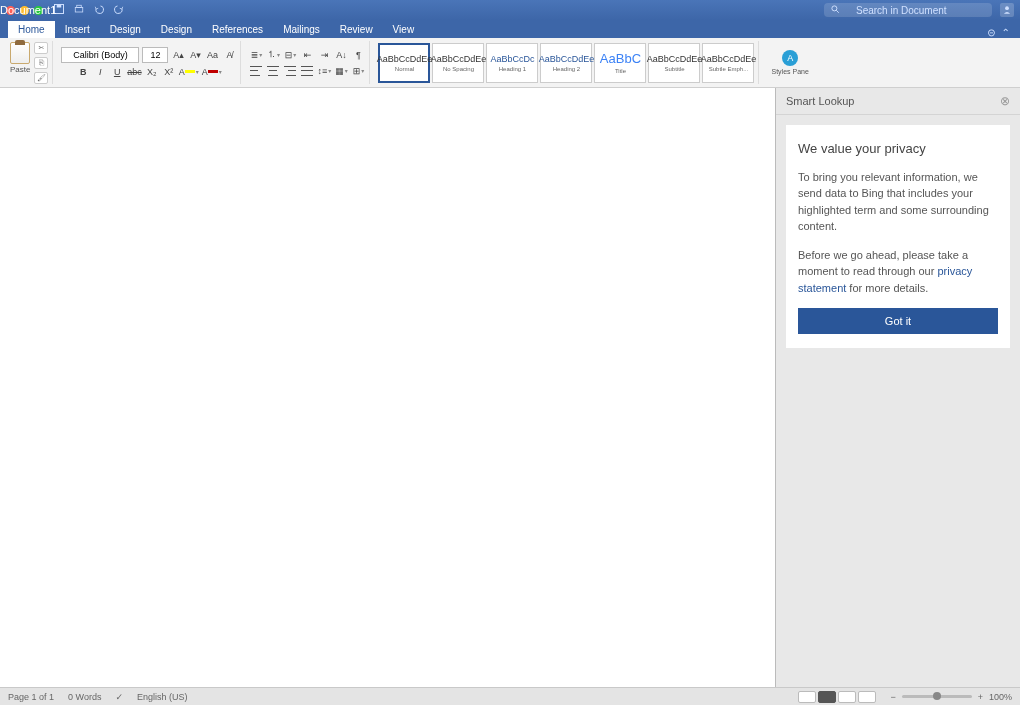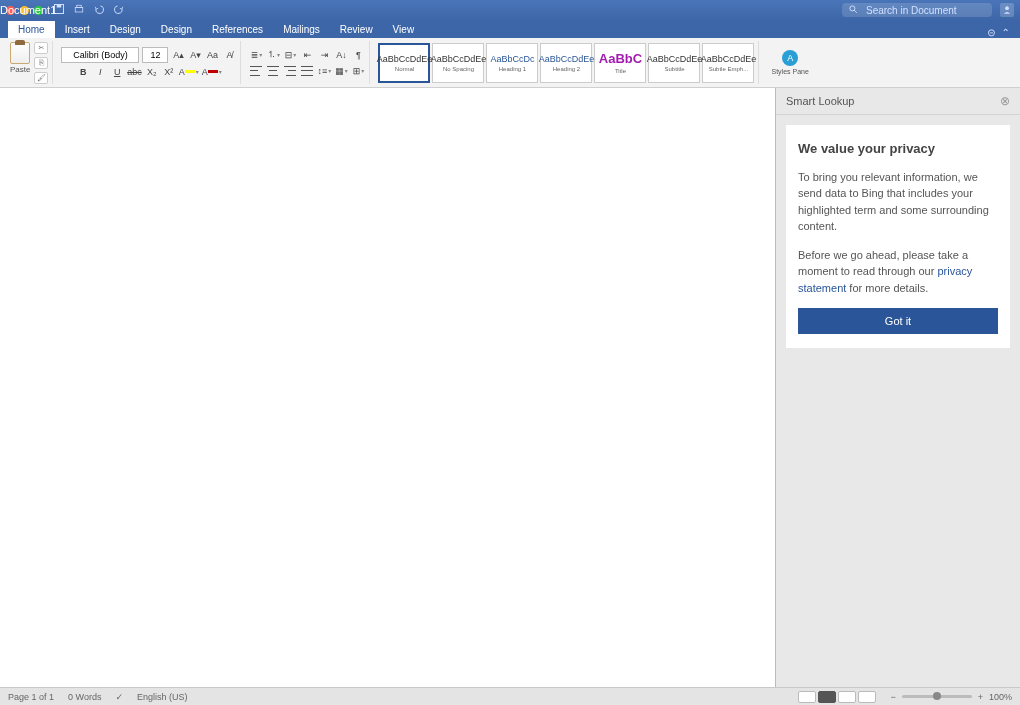--- a/index.html
+++ b/index.html
@@ -5,21 +5,21 @@
 * { margin: 0; padding: 0; box-sizing: border-box; font-family: -apple-system, "Helvetica Neue", Arial, sans-serif; }
 html, body { width: 1020px; height: 705px; overflow: hidden; background: #eaeaea; }
 .titlebar { height: 20px; background: linear-gradient(#4a75b8, #3d66a8); display: flex; align-items: center; padding: 0 6px; color: #fff; font-size: 11px; }
 .traffic { display: flex; gap: 5px; align-items: center; margin-right: 10px; }
 .traffic span { width: 9px; height: 9px; border-radius: 50%; display: inline-block; }
 .traffic .r { background:#ff5f56; } .traffic .y { background:#ffbd2e; } .traffic .g { background:#27c93f; }
 .qat { display: flex; gap: 8px; align-items: center; color:#cfe0ff; }
 .qat svg { width:12px; height:12px; }
 .doc-title { position:absolute; left:0; right:0; text-align:left; font-size:11px; color:#fff; pointer-events:none; }
 .search-area { margin-left:auto; display:flex; align-items:center; gap:8px; }
-.search-box { background: rgba(255,255,255,0.15); border-radius:4px; padding:1px 6px; display:flex; align-items:center; gap:8px; font-size:10px; color:#cfe0ff; width:150px; }
+.search-box { background: rgba(255,255,255,0.15); border-radius:4px; padding:1px 6px; display:flex; align-items:center; gap:16px; font-size:10px; color:#cfe0ff; width:168px; }
 .search-box input { background:transparent; border:none; outline:none; color:#cfe0ff; font-size:10px; width:120px; }
 .search-box input::placeholder { color:#cfe0ff; }
 .user-ic { width:14px; height:14px; background:#fff3; border-radius:2px; display:flex; align-items:center; justify-content:center; }
 
 .tabbar { height: 18px; background: #3d66a8; display:flex; align-items:flex-end; padding-left:8px; color:#fff; font-size:10px; }
 .tab { padding: 3px 10px; cursor:pointer; }
 .tab.active { background:#fff; color:#2a5699; }
 .tabspacer { flex:1; }
 .tabtools { display:flex; align-items:center; gap:6px; padding-right:10px; color:#cfe0ff; }
 
@@ -43,31 +43,31 @@
 .color-sw { width:10px; height:3px; display:inline-block; }
 .para-row { display:flex; gap:3px; align-items:center; }
 .align-ic { width:12px; height:10px; display:flex; flex-direction:column; justify-content:space-between; }
 .align-ic span { height:1px; background:#555; display:block; }
 
 .styles-gallery { display:flex; gap:2px; align-items:stretch; height:40px; }
 .style-item { border:1px solid #ccc; background:#fff; width:52px; display:flex; flex-direction:column; align-items:center; justify-content:center; font-size:6px; color:#666; cursor:pointer; }
 .style-item.selected { border-color:#2a5699; box-shadow: inset 0 0 0 1px #2a5699; }
 .style-preview { font-size:9px; color:#333; margin-bottom:2px; }
 .style-preview.heading { color:#2a5699; }
-.style-preview.title { font-size:13px; color:#a21caf;font-weight:bold; }
+.style-preview.title { font-size:13px; color:#3b82f6; }
 .styles-pane-btn { display:flex; flex-direction:column; align-items:center; gap:2px; font-size:7px; color:#555; padding:0 4px; }
 .sp-ic { width:16px; height:16px; border-radius:50%; background:#2a9fd6; display:flex; align-items:center; justify-content:center; color:#fff; font-size:9px; }
 
 .workspace { display:flex; height: calc(705px - 20px - 18px - 50px - 18px); background:#e2e2e2; }
 .doc-area { flex:1; background:#fff; border-right:1px solid #bbb; }
 .side-pane { width:244px; background:#e8e8e8; display:flex; flex-direction:column; }
 .pane-header { display:flex; align-items:center; padding:6px 10px; font-size:11px; color:#555; border-bottom:1px solid #d4d4d4; }
 .pane-close { margin-left:auto; color:#999; cursor:pointer; font-size:12px; }
 .privacy-card { background:#fff; margin:10px; padding:14px 12px; font-size:11px; color:#555; line-height:1.5; }
-.privacy-card h3 { font-size:13px; color:#444; font-weight:700; margin-bottom:10px; }
+.privacy-card h3 { font-size:13px; color:#444; font-weight:400; margin-bottom:10px; }
 .privacy-card p { margin-bottom:12px; }
 .privacy-card a { color:#2a5699; text-decoration:none; }
 .gotit-btn { display:block; width:100%; background:#2a5699; color:#fff; text-align:center; padding:7px 0; font-size:11px; border:none; cursor:pointer; }
 
 .statusbar { height:18px; background:#e4e4e4; border-top:1px solid #c9c9c9; display:flex; align-items:center; padding:0 8px; font-size:9px; color:#666; gap:14px; }
 .statusbar .spacer { flex:1; }
 .view-btns { display:flex; gap:2px; }
 .view-btn { width:18px; height:12px; border:1px solid #bbb; background:#fff; border-radius:2px; }
 .view-btn.active { background:#555; border-color:#555; }
 .zoom { display:flex; align-items:center; gap:6px; }

